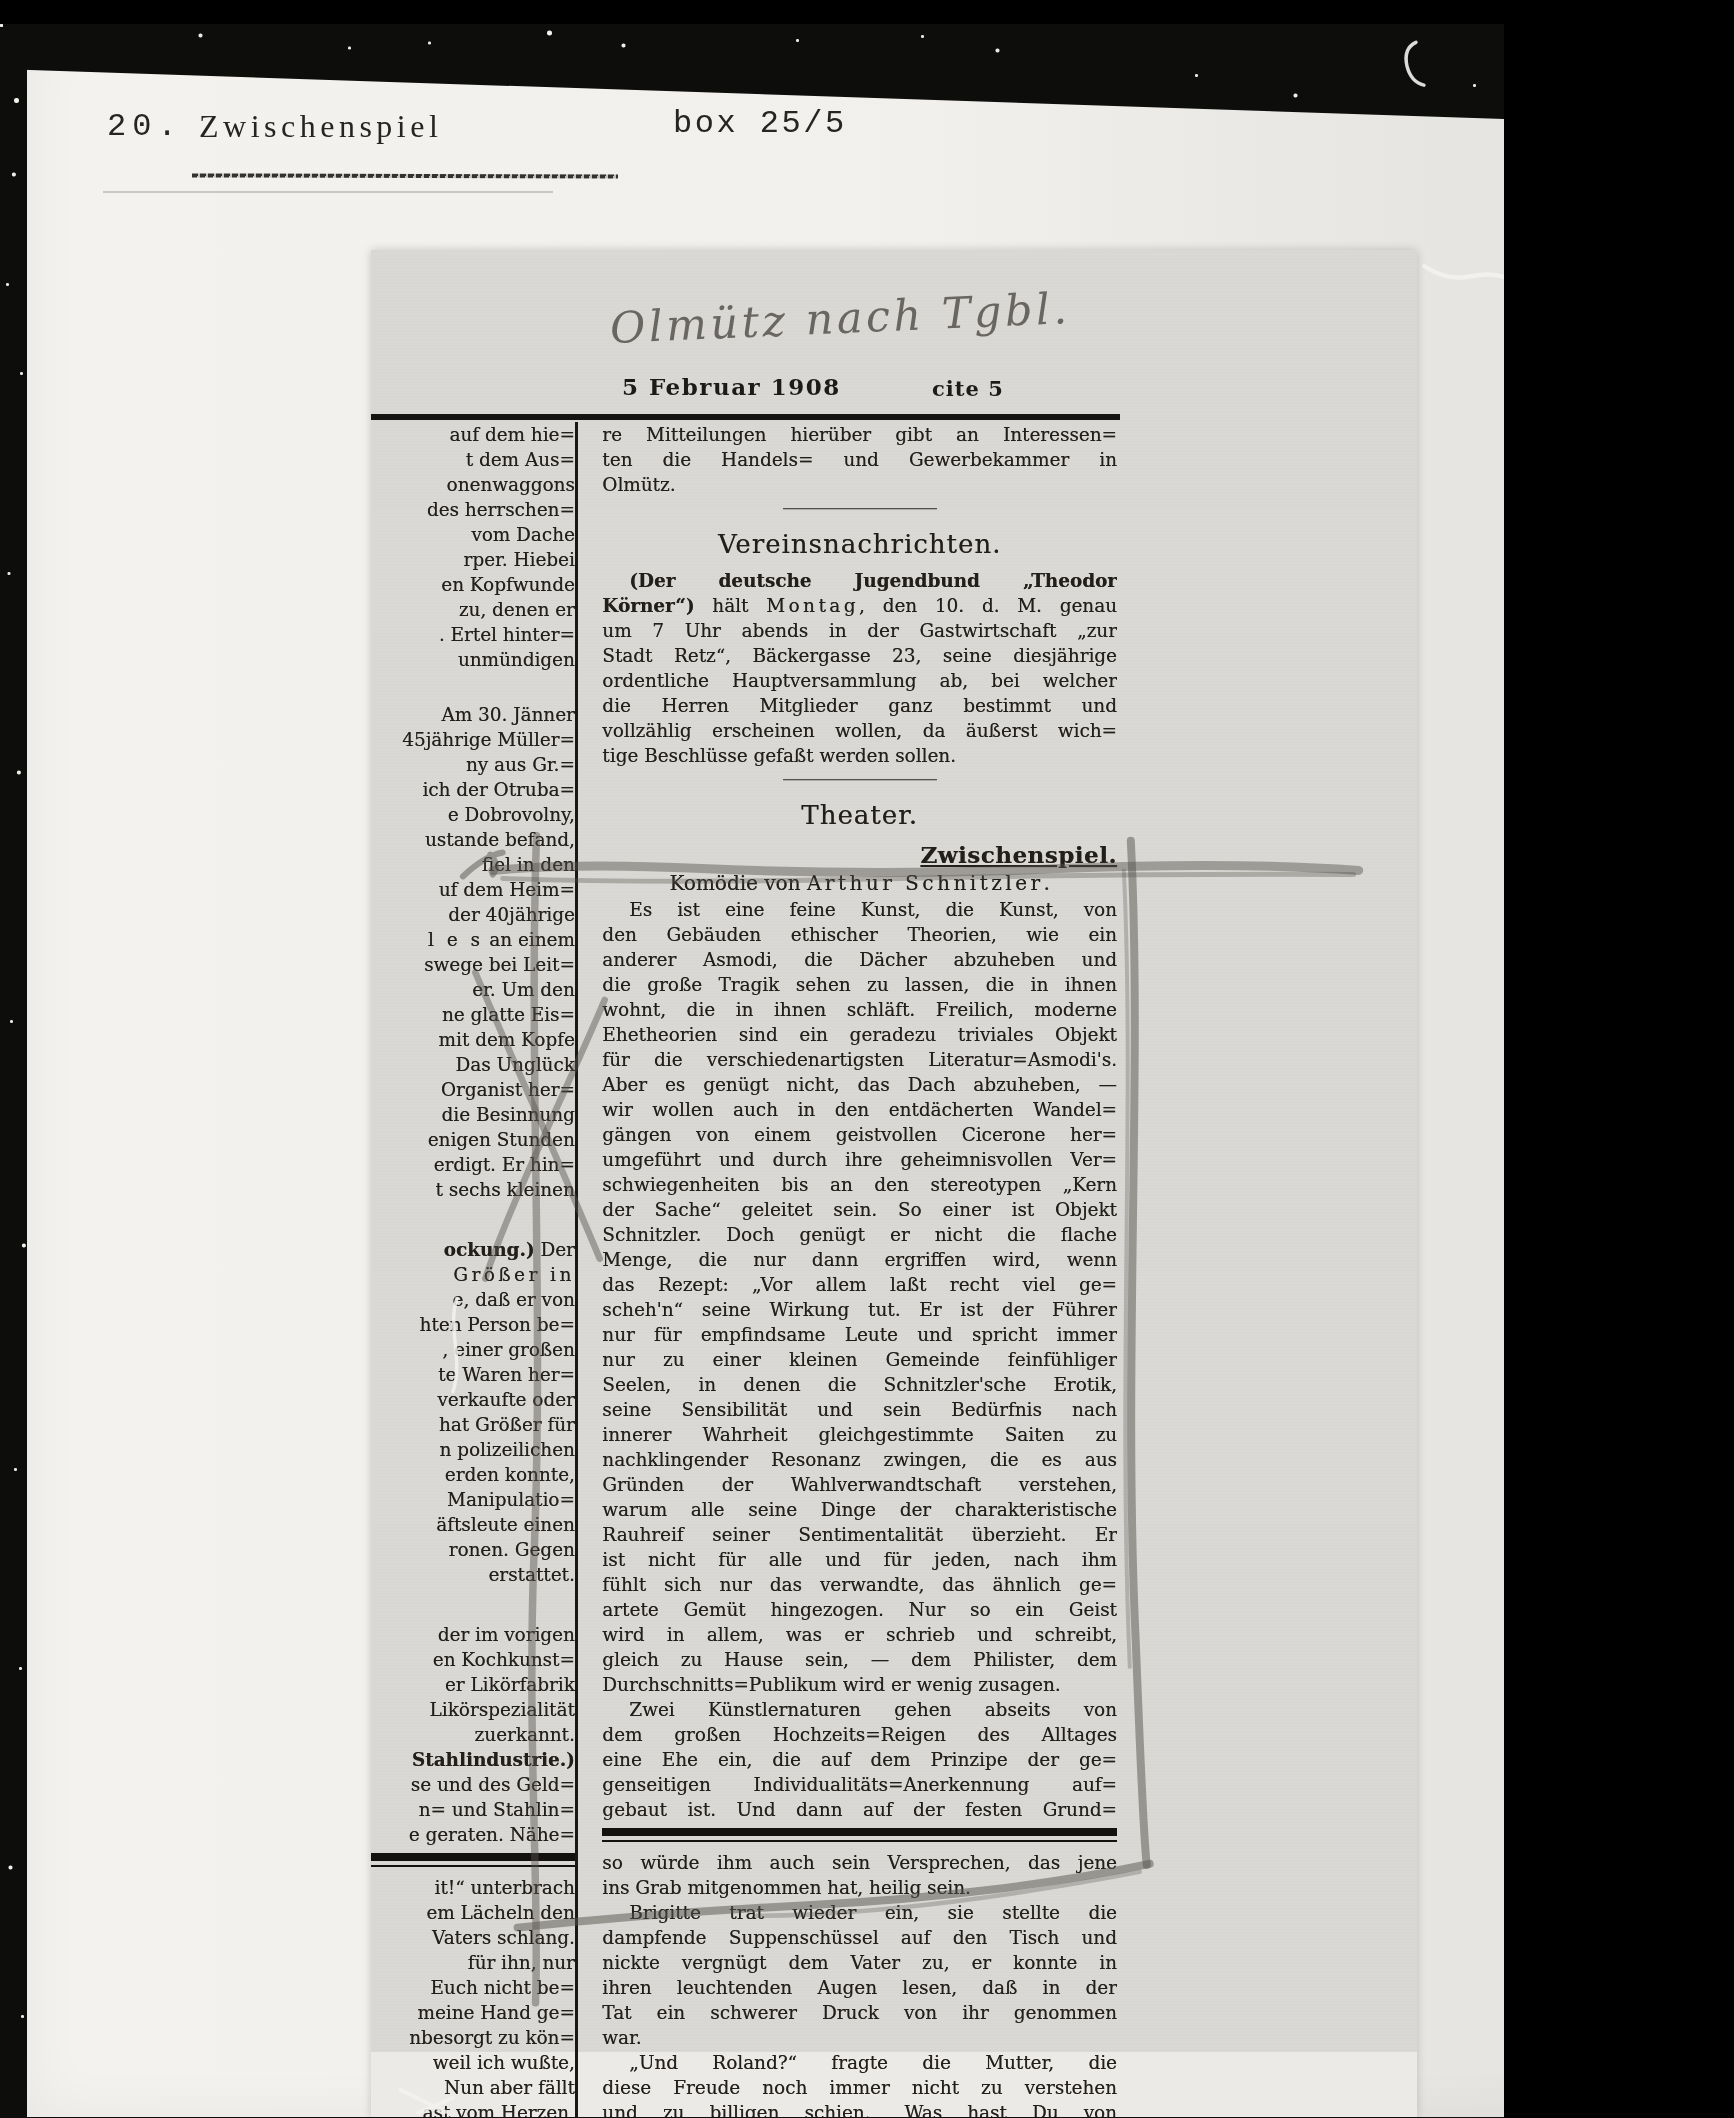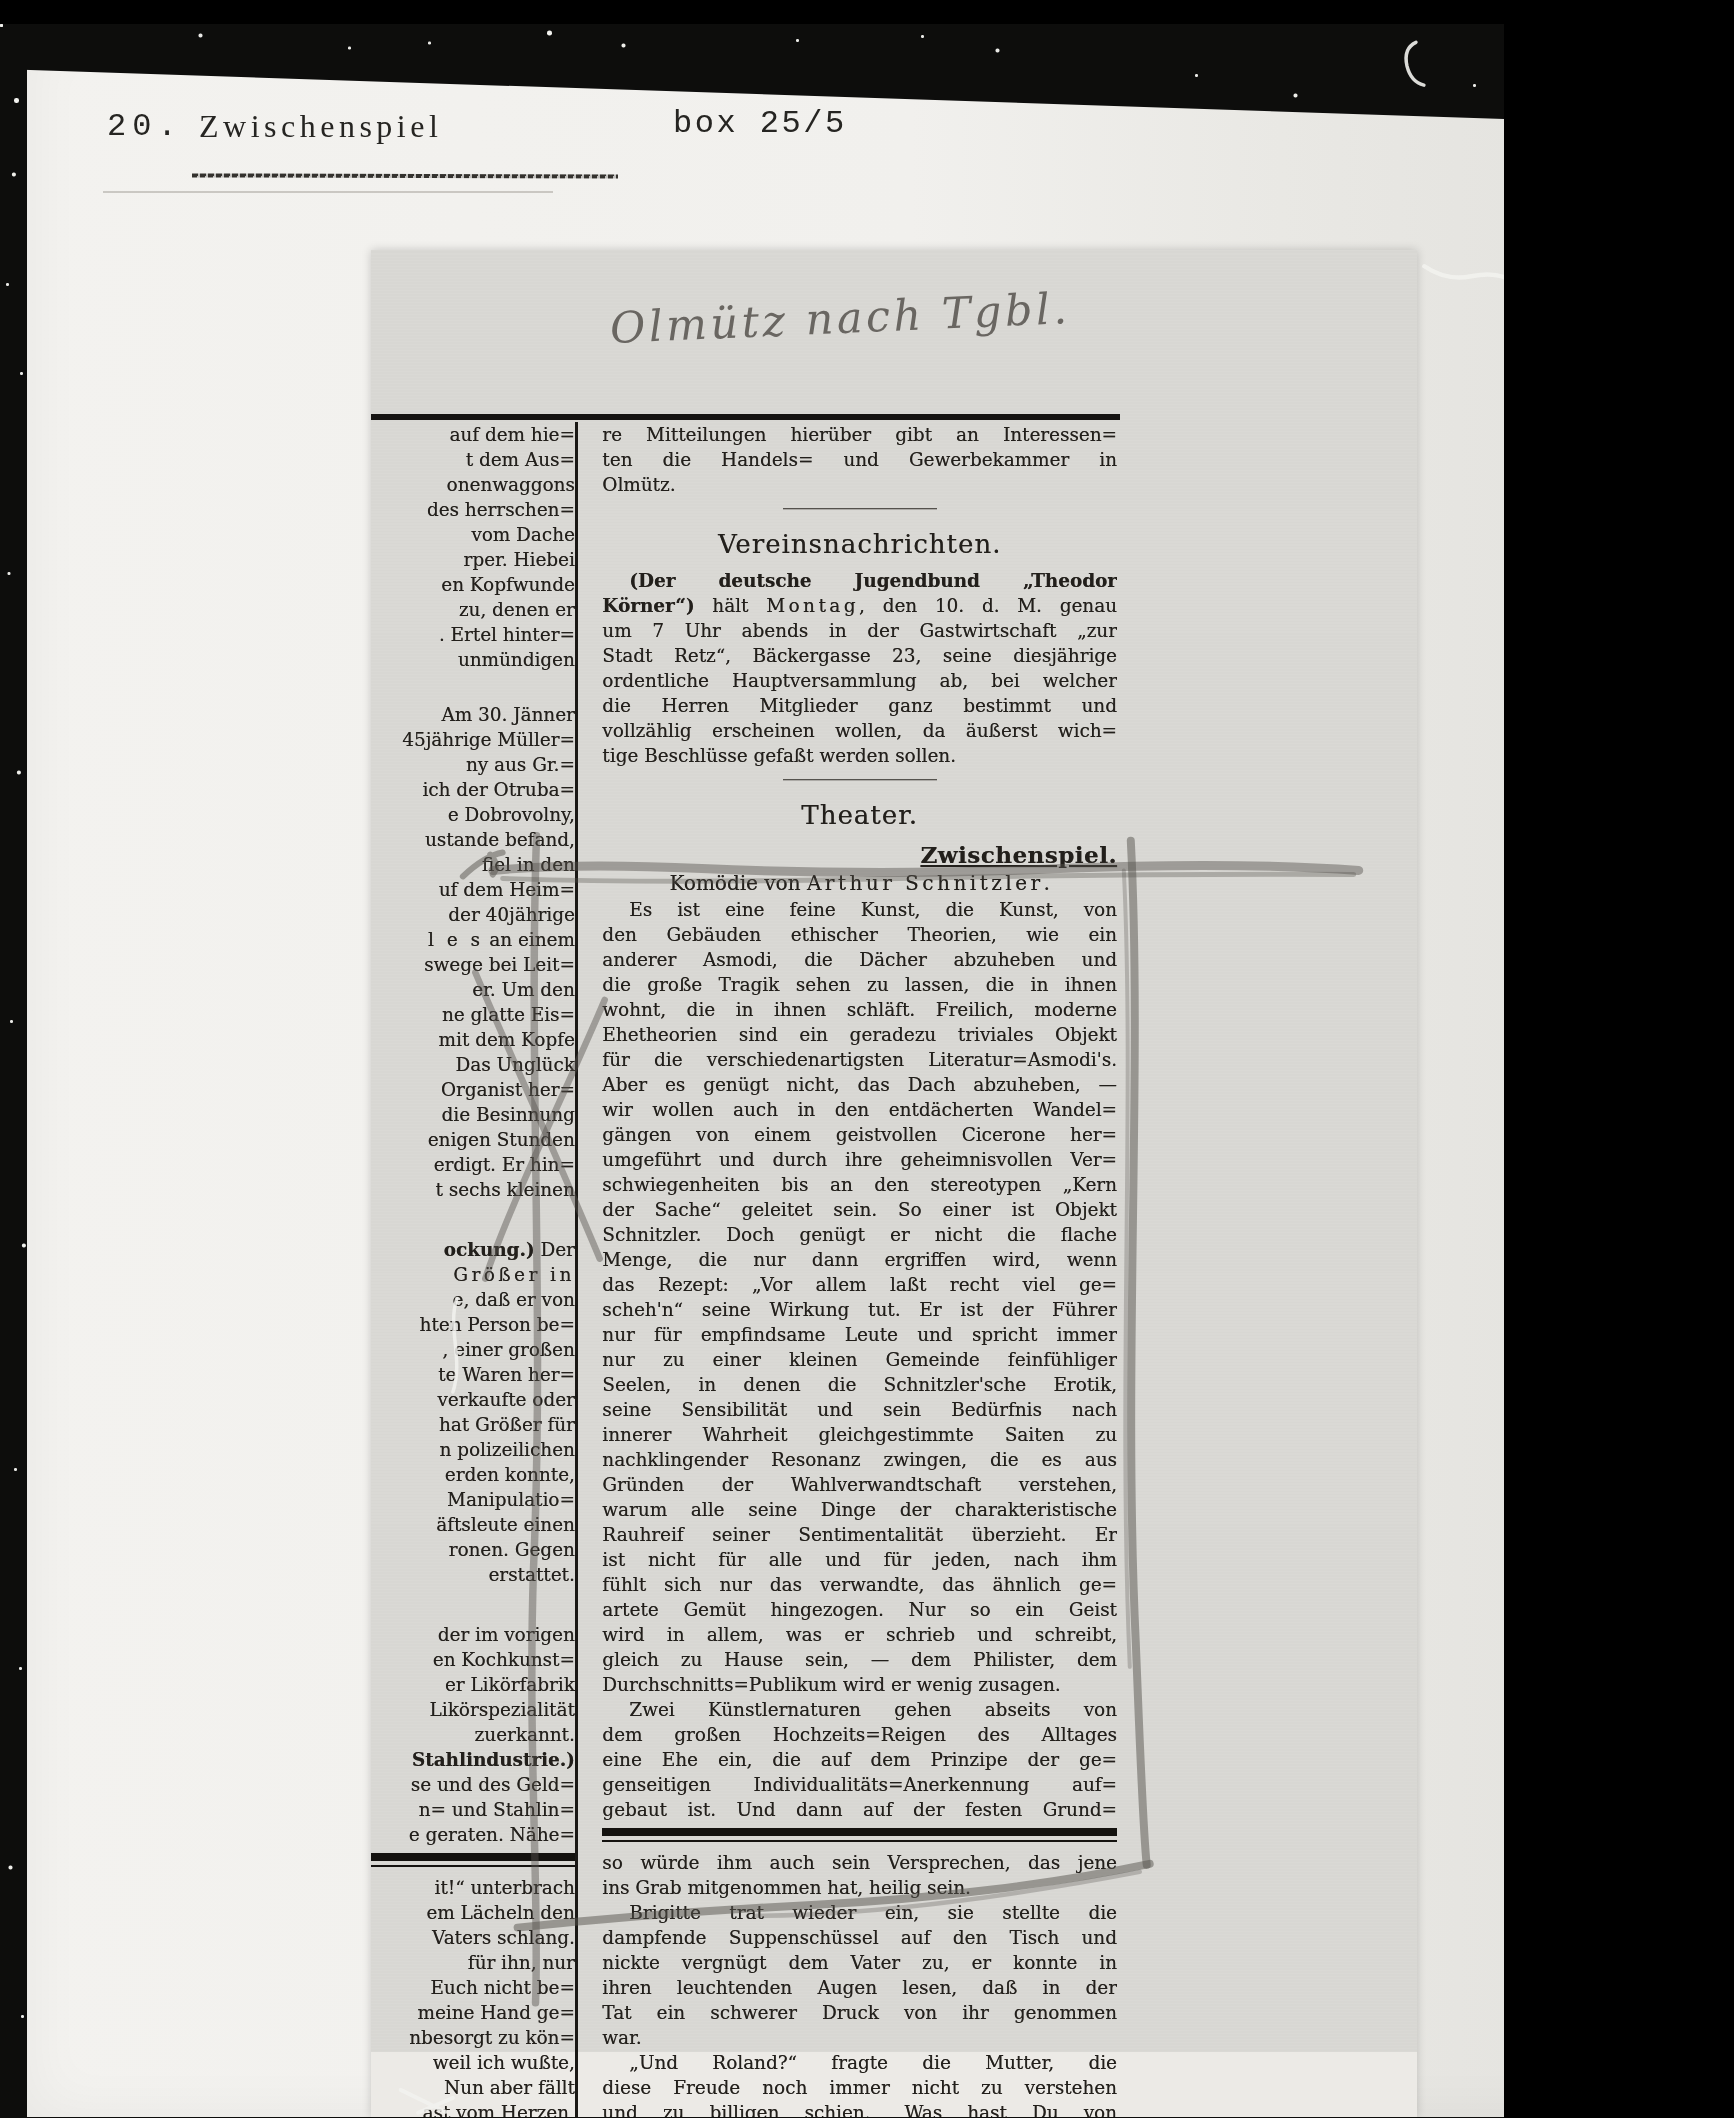--- a/index.html
+++ b/index.html
@@ -112,20 +112,24 @@
   <span class="typed typed-number">20.</span>
   <span class="typed typed-title">Zwischenspiel</span>
   <span class="typed typed-box">box 25/5</span>
   <div class="title-underline"></div>
   <div class="pencil-underline"></div>
 
   <div class="handwriting">Olmütz nach Tgbl.</div>
 
   <div class="clipping">
     <div class="bright-band"></div>
+    <div class="masthead">
+      <span class="date">5 Februar 1908</span>
+      <span class="cite">cite 5</span>
+    </div>
     <div class="head-rule"></div>
     <div class="cols">
       <div class="col-left">
           <div class="pline">auf dem hie=</div>
           <div class="pline">t dem Aus=</div>
           <div class="pline">onenwaggons</div>
           <div class="pline">des herrschen=</div>
           <div class="pline">vom Dache</div>
           <div class="pline">rper. Hiebei</div>
           <div class="pline">en Kopfwunde</div>

